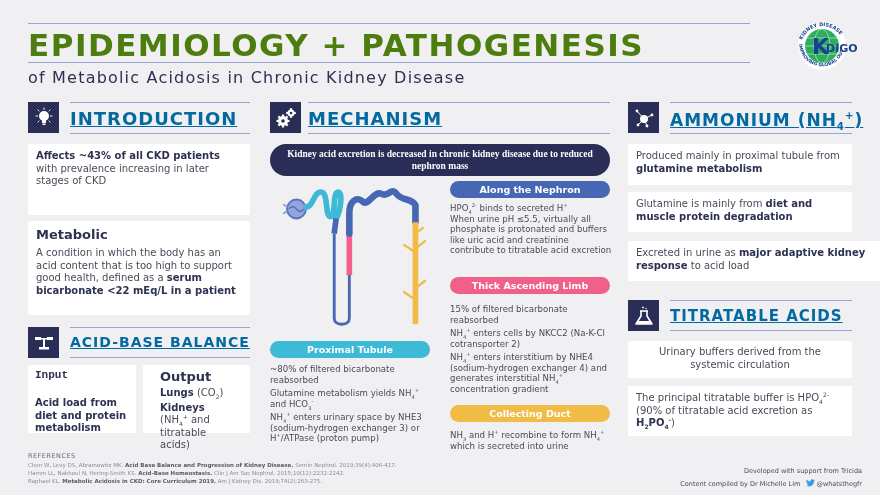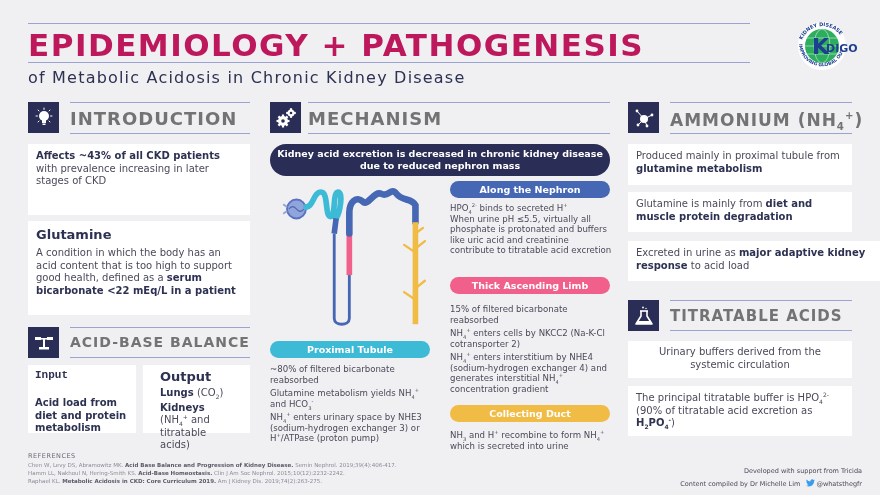--- a/index.html
+++ b/index.html
@@ -10,50 +10,50 @@
     color: #3a3a4a;
     position: relative;
   }
   .abs { position: absolute; }
 
   
   .hline { position: absolute; height: 1px; background: #9aa3d4; }
   .title {
     position: absolute; left: 28px; top: 27px;
     font-family: "DejaVu Sans", sans-serif; font-weight: bold;
-    font-size: 31px; letter-spacing: 1.5px; color: #be185d;
+    font-size: 31px; letter-spacing: 1.5px; color: #4d7c0f;
     white-space: nowrap;
     text-align: center;
   }
   .subtitle {
     position: absolute; left: 28px; top: 68px;
     font-size: 16px; letter-spacing: 1.2px; color: #2d3152; white-space: nowrap;
   }
   .logo { position: absolute; left: 784px; top: 10px; width: 80px; height: 72px; }
 
   
   .sec-icon {
     position: absolute; width: 31px; height: 31px; background: #2a2d55;
     display: flex; align-items: center; justify-content: center;
   }
   .sec-title {
-    position: absolute; font-weight: bold; color: #737373;
-    letter-spacing: 1px; white-space: nowrap;
+    position: absolute; font-weight: bold; color: #0369a1;
+    letter-spacing: 1px; white-space: nowrap; text-decoration: underline;
   }
   .card { position: absolute; background: #ffffff; }
   .card-h { font-weight: bold; color: #2d3152; }
   .txt { font-size: 10px; line-height: 12.5px; color: #4a4a5a; }
   .b { font-weight: bold; color: #2d3152; }
 
   
   .banner {
     position: absolute; left: 270px; top: 144px; width: 340px; height: 32px;
     background: #2a2d55; border-radius: 16px; color: #fff;
     font-weight: bold; font-size: 9.5px; line-height: 12px;
-    text-align: center; padding-top: 4px;
+    text-align: center; padding-top: 4px; font-family: Liberation Serif, serif;
   }
   .pill {
     position: absolute; height: 17px; border-radius: 9px; color: #fff;
     font-weight: bold; font-size: 9.5px; line-height: 17px; text-align: center;
   }
   .mtxt { position: absolute; font-size: 8.6px; line-height: 10.5px; color: #4a4a5a; }
   .mtxt p { margin-bottom: 3px; }
   sub, sup { font-size: 60%; line-height: 0; }
 
   .refs { position: absolute; left: 28px; top: 452px; font-size: 5.5px; line-height: 8px; color: #8a8a98; }
@@ -106,21 +106,21 @@
 </div>
 <div class="hline" style="left:70px; top:102px; width:180px;"></div>
 <div class="sec-title" style="left:70px; top:108px; font-size:18px;">INTRODUCTION</div>
 <div class="hline" style="left:70px; top:133px; width:180px;"></div>
 
 <div class="card" style="left:28px; top:144px; width:222px; height:71px; padding:6px 8px;">
   <div class="txt"><span class="b">Affects ~43% of all CKD patients</span><span> with prevalence increasing in later stages of CKD</span></div>
 </div>
 
 <div class="card" style="left:28px; top:221px; width:222px; height:94px; padding:6px 8px;">
-  <div class="card-h" style="font-size:13px; margin-bottom:5px;">Glutamine</div>
+  <div class="card-h" style="font-size:13px; margin-bottom:5px;">Metabolic</div>
   <div class="txt"><span>A condition in which the body has an acid content that is too high to support good health, defined as a </span><span class="b">serum bicarbonate &lt;22 mEq/L in a patient</span></div>
 </div>
 
 <div class="sec-icon" style="left:28px; top:327px;">
   <svg width="22" height="22" viewBox="0 0 22 22">
     <rect x="2" y="6" width="18" height="1.6" fill="#fff"></rect>
     <rect x="2" y="5" width="6" height="3" fill="#fff"></rect>
     <rect x="14" y="5" width="6" height="3" fill="#fff"></rect>
     <rect x="10" y="6" width="2" height="9" fill="#fff"></rect>
     <rect x="6" y="15" width="10" height="2.5" fill="#fff"></rect>

